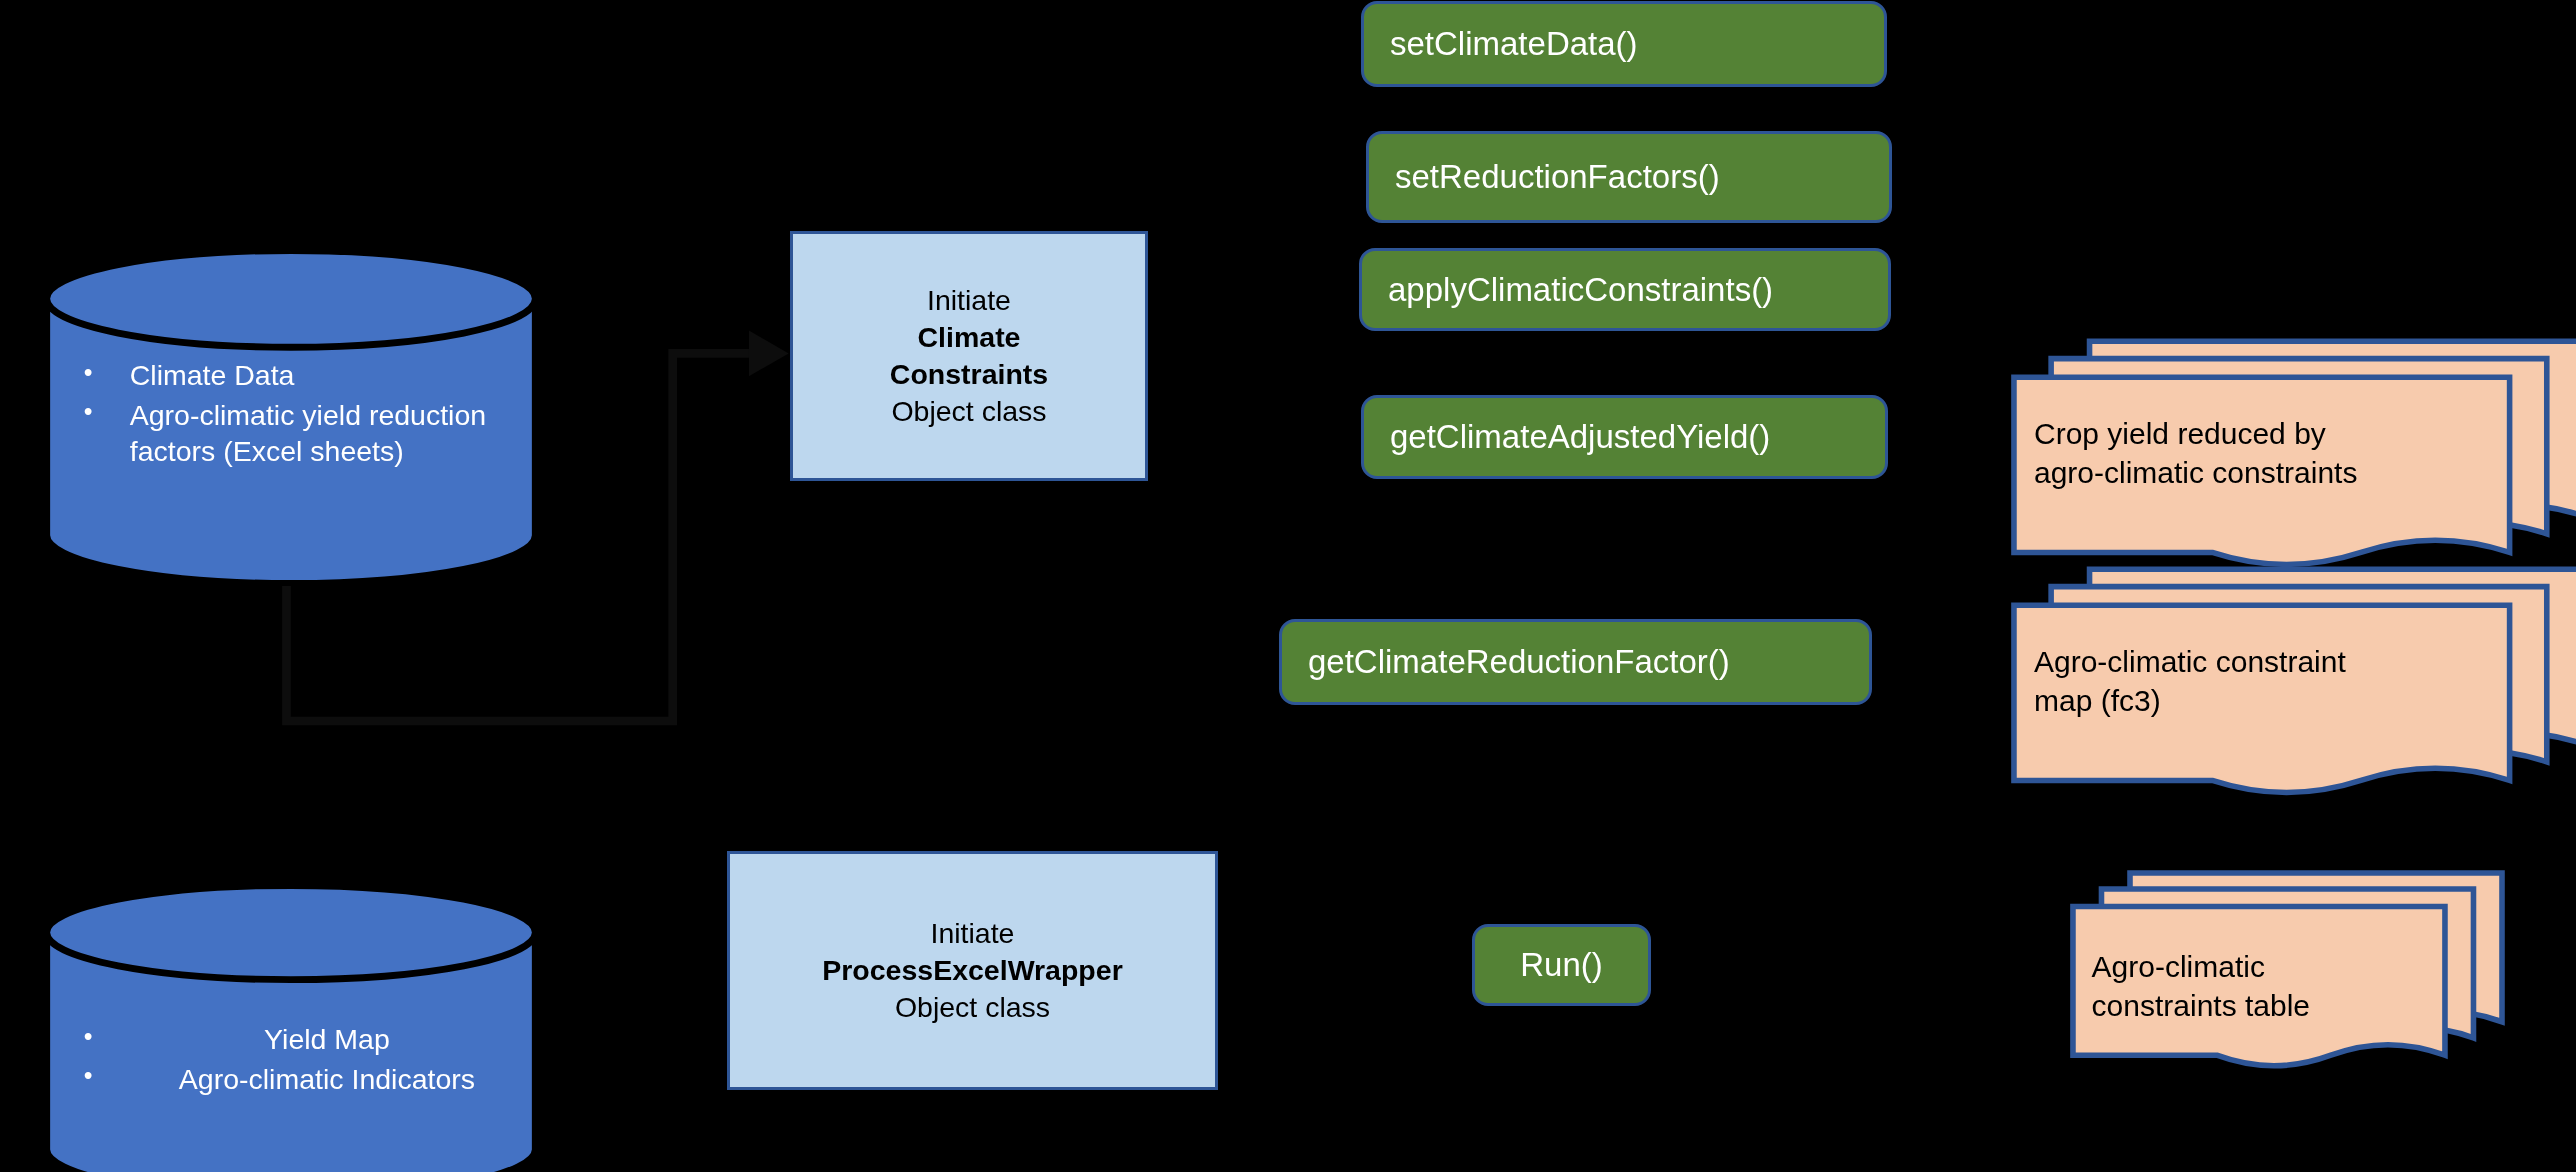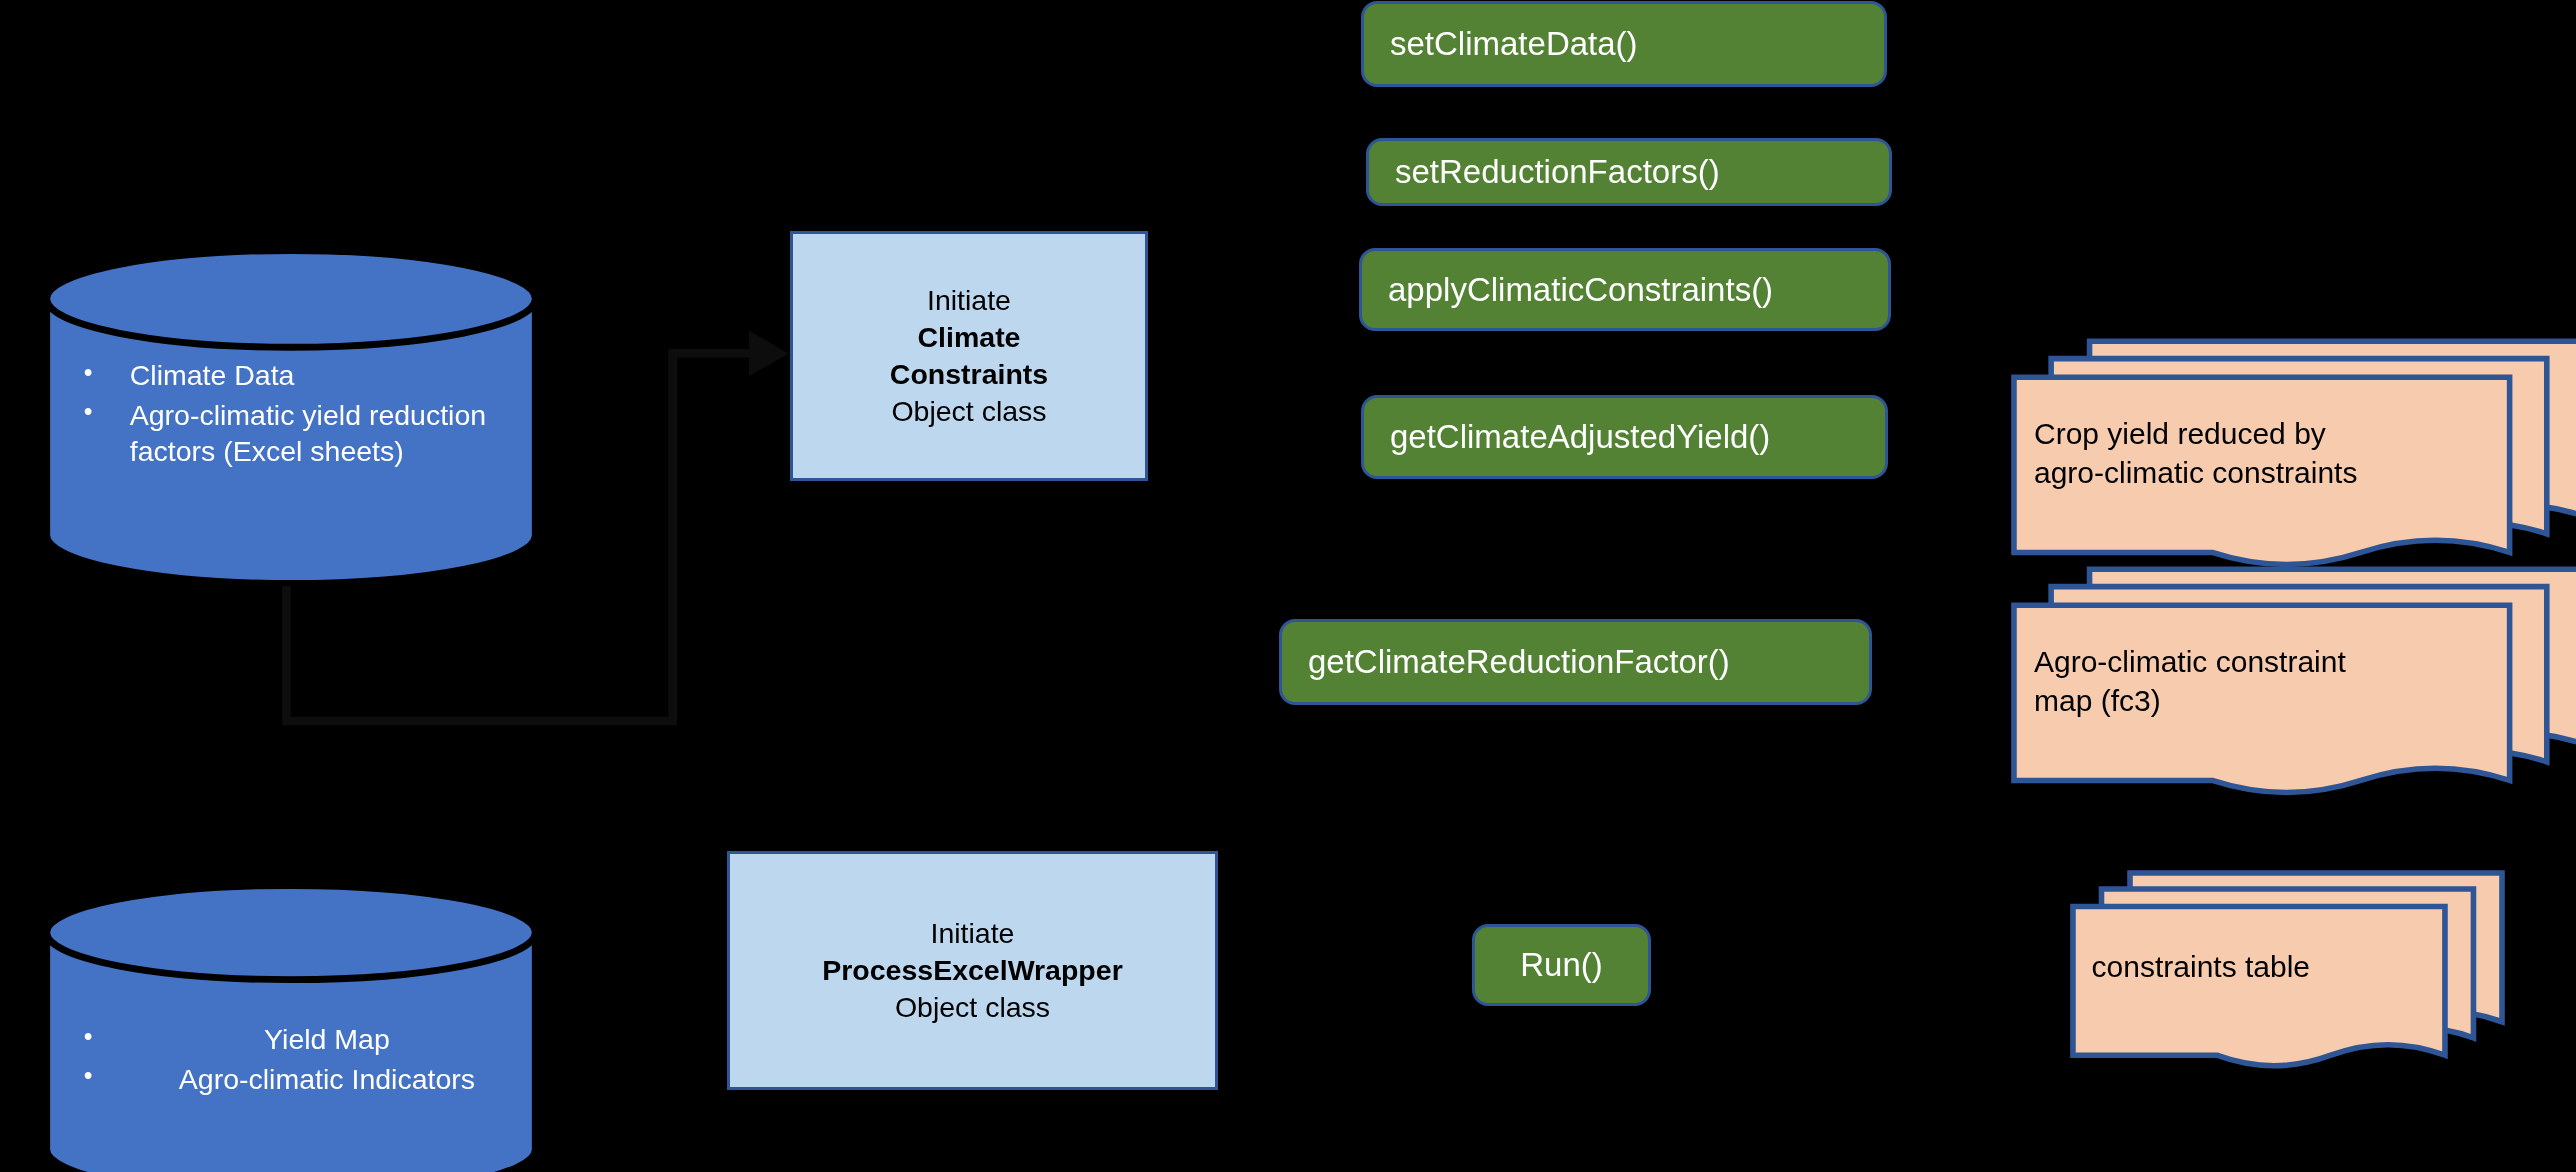--- a/index.html
+++ b/index.html
@@ -152,21 +152,21 @@
       <div>Initiate</div>
       <div class="bold">ProcessExcelWrapper</div>
       <div>Object class</div>
     </div>
   </div>
 
   <div class="method node" style="left:1361px; top:1.2px; width:526px; height:86px;">
     <span>setClimateData()</span>
   </div>
 
-  <div class="method node" style="left:1366px; top:138px; width:526px; height:68px;">
+  <div class="method node" style="left:1366px; top:131px; width:526px; height:92px;">
     <span>setReductionFactors()</span>
   </div>
 
   <div class="method node" style="left:1359px; top:248px; width:532px; height:83px;">
     <span>applyClimaticConstraints()</span>
   </div>
 
   <div class="method node" style="left:1361px; top:395px; width:527px; height:84px;">
     <span>getClimateAdjustedYield()</span>
   </div>
@@ -209,18 +209,19 @@
 
   <div class="docstack" style="left:2068px; top:868px; width:434px; height:186px;">
     <svg viewBox="0 0 700 300" preserveAspectRatio="none" xmlns="http://www.w3.org/2000/svg">
       <g fill="#F7CBAD" stroke="#2E5596" stroke-width="9">
         <path d="M 100 8 L 700 8 L 700 248 Q 608 214 516 248 Q 424 282 332 248 L 100 248 Z"></path>
         <path d="M 54 34 L 654 34 L 654 274 Q 562 240 470 274 Q 378 308 286 274 L 54 274 Z"></path>
         <path d="M 8 62 L 608 62 L 608 302 Q 516 268 424 302 Q 332 336 240 302 L 8 302 Z"></path>
       </g>
     </svg>
     <div class="doc-text" style="left:23.6px; top:79px; width:347px;">
+      <div>Agro-climatic</div>
       <div>constraints table</div>
     </div>
   </div>
 
 </div>
 
 
 </body></html>

